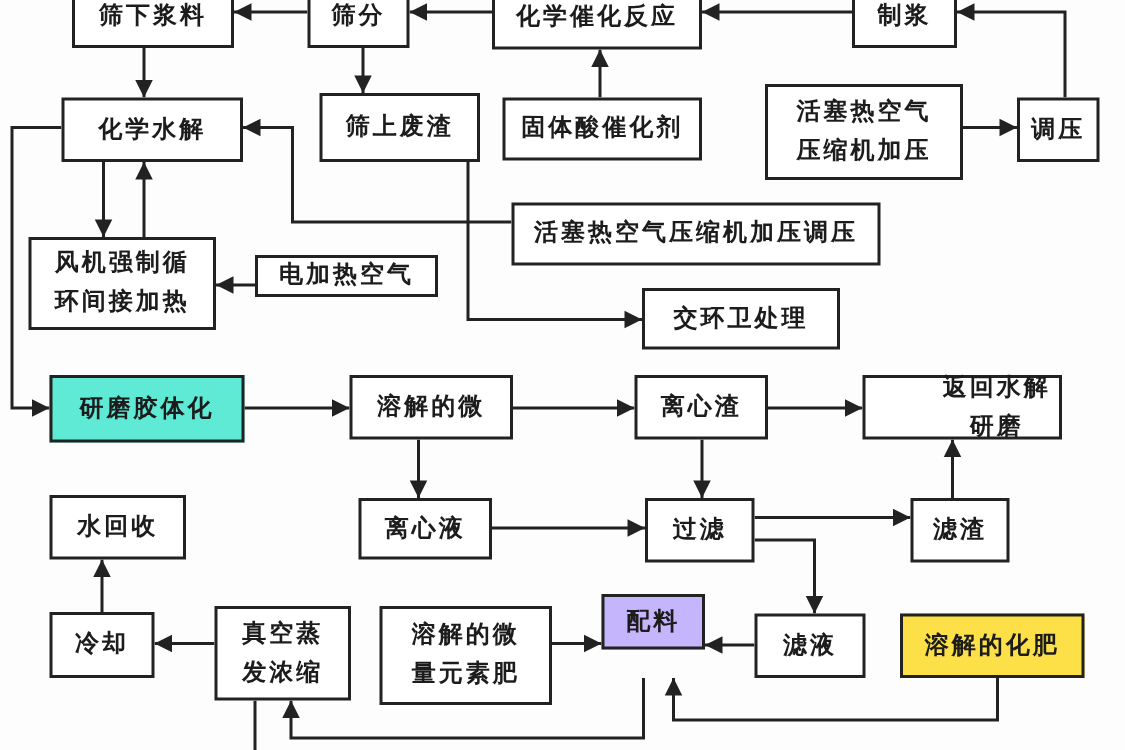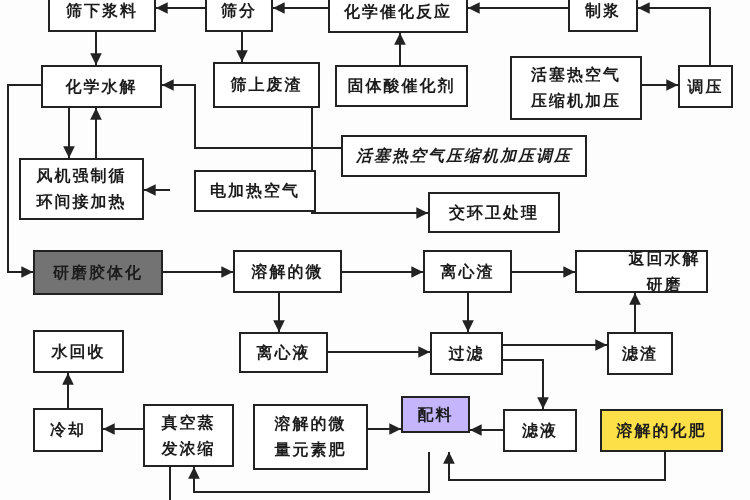--- a/index.html
+++ b/index.html
@@ -87,24 +87,24 @@
       <div class="node" style="left: 328px; top: -10px; width: 140px; height: 43px; background: rgb(255, 255, 255); border-color: rgb(34, 34, 34);">化学催化反应</div>
       <div class="node" style="left: 568px; top: -10px; width: 70px; height: 42px; background: rgb(255, 255, 255); border-color: rgb(34, 34, 34);">制浆</div>
       <div class="node" style="left: 41px; top: 65px; width: 121px; height: 43px; background: rgb(255, 255, 255); border-color: rgb(34, 34, 34);">化学水解</div>
       <div class="node" style="left: 213px; top: 62px; width: 107px; height: 46px; background: rgb(255, 255, 255); border-color: rgb(34, 34, 34);">筛上废渣</div>
       <div class="node" style="left: 335px; top: 65px; width: 133px; height: 42px; background: rgb(255, 255, 255); border-color: rgb(34, 34, 34);">固体酸催化剂</div>
       <div class="node" style="left: 510px; top: 56px; width: 132px; height: 64px; background: rgb(255, 255, 255); border-color: rgb(34, 34, 34);">活塞热空气
 压缩机加压</div>
       <div class="node" style="left: 678px; top: 65px; width: 55px; height: 43px; background: rgb(255, 255, 255); border-color: rgb(34, 34, 34);">调压</div>
       <div class="node" style="left: 19px; top: 158px; width: 125px; height: 62px; background: rgb(255, 255, 255); border-color: rgb(34, 34, 34);">风机强制循
 环间接加热</div>
-      <div class="node" style="left: 170px; top: 170px; width: 122px; height: 42px; background: rgb(255, 255, 255); border-color: rgb(34, 34, 34); margin-left: 24px;">电加热空气</div>
-      <div class="node" style="left: 341px; top: 135px; width: 246px; height: 42px; background: rgb(255, 255, 255); border-color: rgb(34, 34, 34); font-style: italic;">活塞热空气压缩机加压调压</div>
+      <div class="node" style="left: 170px; top: 170px; width: 122px; height: 28px; background: rgb(255, 255, 255); border-color: rgb(34, 34, 34);">电加热空气</div>
+      <div class="node" style="left: 341px; top: 135px; width: 246px; height: 42px; background: rgb(255, 255, 255); border-color: rgb(34, 34, 34);">活塞热空气压缩机加压调压</div>
       <div class="node" style="left: 428px; top: 192px; width: 132px; height: 41px; background: rgb(255, 255, 255); border-color: rgb(34, 34, 34);">交环卫处理</div>
-      <div class="node" style="left: 33px; top: 250px; width: 130px; height: 45px; background: #737373; border-color: rgb(34, 34, 34);">研磨胶体化</div>
+      <div class="node" style="left: 33px; top: 250px; width: 130px; height: 45px; background: #5eead4; border-color: rgb(34, 34, 34);">研磨胶体化</div>
       <div class="node" style="left: 233px; top: 250px; width: 109px; height: 43px; background: rgb(255, 255, 255); border-color: rgb(34, 34, 34);">溶解的微</div>
       <div class="node" style="left: 423px; top: 250px; width: 89px; height: 43px; background: rgb(255, 255, 255); border-color: rgb(34, 34, 34);">离心渣</div>
       <div class="node" style="left: 575px; top: 250px; width: 133px; height: 43px; background: rgb(255, 255, 255); border-color: rgb(34, 34, 34); padding-left: 46px;">返回水解研磨</div>
       <div class="node" style="left: 33px; top: 330px; width: 91px; height: 43px; background: rgb(255, 255, 255); border-color: rgb(34, 34, 34);">水回收</div>
       <div class="node" style="left: 239px; top: 332px; width: 89px; height: 41px; background: rgb(255, 255, 255); border-color: rgb(34, 34, 34);">离心液</div>
       <div class="node" style="left: 430px; top: 332px; width: 73px; height: 43px; background: rgb(255, 255, 255); border-color: rgb(34, 34, 34);">过滤</div>
       <div class="node" style="left: 607px; top: 332px; width: 66px; height: 43px; background: rgb(255, 255, 255); border-color: rgb(34, 34, 34);">滤渣</div>
       <div class="node" style="left: 33px; top: 408px; width: 70px; height: 44px; background: rgb(255, 255, 255); border-color: rgb(34, 34, 34);">冷却</div>
       <div class="node" style="left: 143px; top: 404px; width: 91px; height: 63px; background: rgb(255, 255, 255); border-color: rgb(34, 34, 34);">真空蒸
 发浓缩</div>

